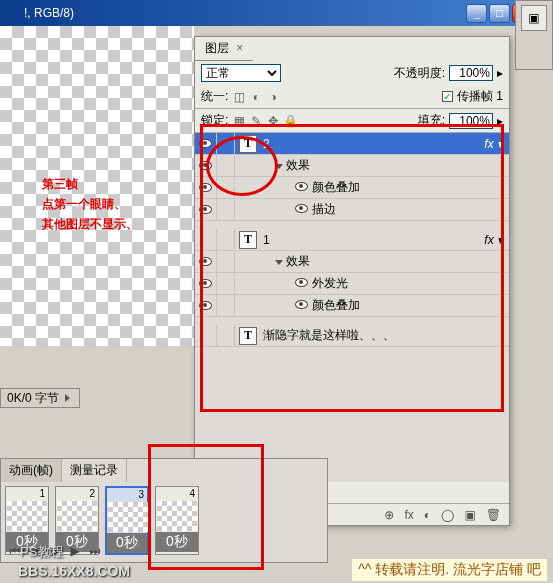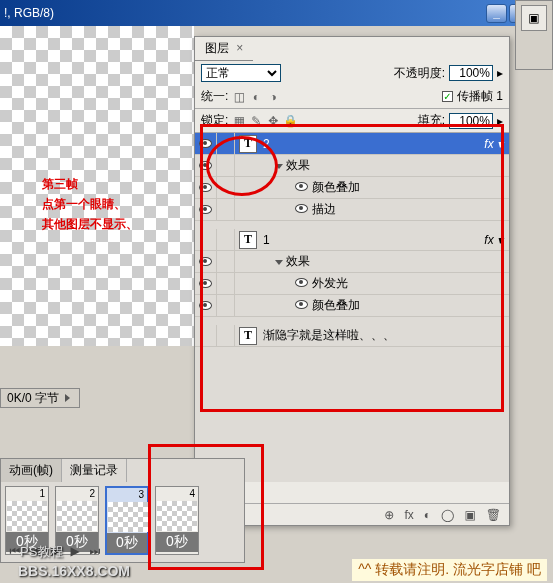--- a/index.html
+++ b/index.html
@@ -1,18 +1,18 @@
 <!DOCTYPE html>
 <html><head>
 <meta charset="utf-8">
 <style>
 * { margin: 0; padding: 0; box-sizing: border-box; font-family: "Microsoft YaHei", SimSun, sans-serif; font-size: 12px; }
 body { width: 553px; height: 583px; background: #d4d0c8; overflow: hidden; position: relative; }
 
-.titlebar { background: linear-gradient(to right, #0a3c8c, #4682d4); height: 26px; display: flex; align-items: center; padding: 0 0; color: white; }
+.titlebar { background: linear-gradient(to right, #0a3c8c, #4682d4); height: 26px; display: flex; align-items: center; padding: 0 20px; color: white; }
 .titlebar-text { flex: 1; padding-left: 4px; }
 .win-btns { display: flex; gap: 2px; }
 .win-btn { width: 21px; height: 19px; background: linear-gradient(#d8e4f8, #5b8ad0); border: 1px solid #2a5a9c; border-radius: 3px; display: flex; align-items: center; justify-content: center; color: white; font-weight: bold; }
 .win-btn.close { background: linear-gradient(#f08070, #c83020); border-color: #a02010; }
 
 .canvas-area { position: absolute; left: 0; top: 26px; width: 194px; height: 320px; background: #fff; background-image: linear-gradient(45deg, #ccc 25%, transparent 25%), linear-gradient(-45deg, #ccc 25%, transparent 25%), linear-gradient(45deg, transparent 75%, #ccc 75%), linear-gradient(-45deg, transparent 75%, #ccc 75%); background-size: 24px 24px; background-position: 0 0, 0 12px, 12px -12px, -12px 0; }
 
 .annotation { position: absolute; left: 42px; top: 174px; color: #e00000; font-size: 14px; line-height: 20px; z-index: 5; font-weight: bold; }
 
 .layers-panel { position: absolute; left: 194px; top: 36px; width: 316px; height: 490px; background: #eceae5; border: 1px solid #888; box-shadow: 2px 2px 6px rgba(0,0,0,0.3); }
@@ -41,21 +41,21 @@
 .sub2 { padding-left: 60px; text-align: center; }
 .tri { display: inline-block; width: 0; height: 0; border-left: 5px solid #555; border-top: 4px solid transparent; border-bottom: 4px solid transparent; margin-right: 3px; }
 .tri.down { border-left: 4px solid transparent; border-right: 4px solid transparent; border-top: 5px solid #555; border-bottom: none; }
 
 .panel-footer { position: absolute; bottom: 0; left: 0; right: 0; height: 22px; border-top: 1px solid #aaa; display: flex; align-items: center; justify-content: flex-end; gap: 10px; padding: 0 8px; color: #555; }
 .panel-footer span { cursor: default; }
 
 .status-bar { position: absolute; left: 0; top: 388px; height: 20px; background: #d4d0c8; padding: 2px 6px; border: 1px solid #888; display: flex; align-items: center; }
 .status-bar .tri { margin-left: 6px; }
 
-.anim-panel { position: absolute; left: 0; bottom: 20px; width: 245px; height: 105px; background: #dedbd6; border: 1px solid #888; }
+.anim-panel { position: absolute; left: 0; bottom: 20px; width: 328px; height: 105px; background: #dedbd6; border: 1px solid #888; }
 .anim-tabs { display: flex; }
 .anim-tab { padding: 3px 8px; border-right: 1px solid #aaa; }
 .anim-tab.active { background: #ccc9c3; }
 .frames { display: flex; padding: 4px; gap: 6px; }
 .frame { width: 44px; border: 1px solid #888; background: #eceae5; }
 .frame.sel { border: 2px solid #3a6ed0; background: #d0dcf0; }
 .frame-num { text-align: right; padding: 1px 3px; font-size: 10px; }
 .frame-thumb { width: 40px; height: 30px; margin: 1px; background-image: linear-gradient(45deg, #ccc 25%, transparent 25%), linear-gradient(-45deg, #ccc 25%, transparent 25%), linear-gradient(45deg, transparent 75%, #ccc 75%), linear-gradient(-45deg, transparent 75%, #ccc 75%); background-size: 10px 10px; background-position: 0 0, 0 5px, 5px -5px, -5px 0; background-color: white; }
 .frame-time { background: #777; color: white; font-size: 14px; text-align: center; padding: 1px 0; }
 .anim-controls { display: flex; gap: 4px; padding: 2px 6px; color: #444; position: absolute; bottom: 2px; left: 0; }

